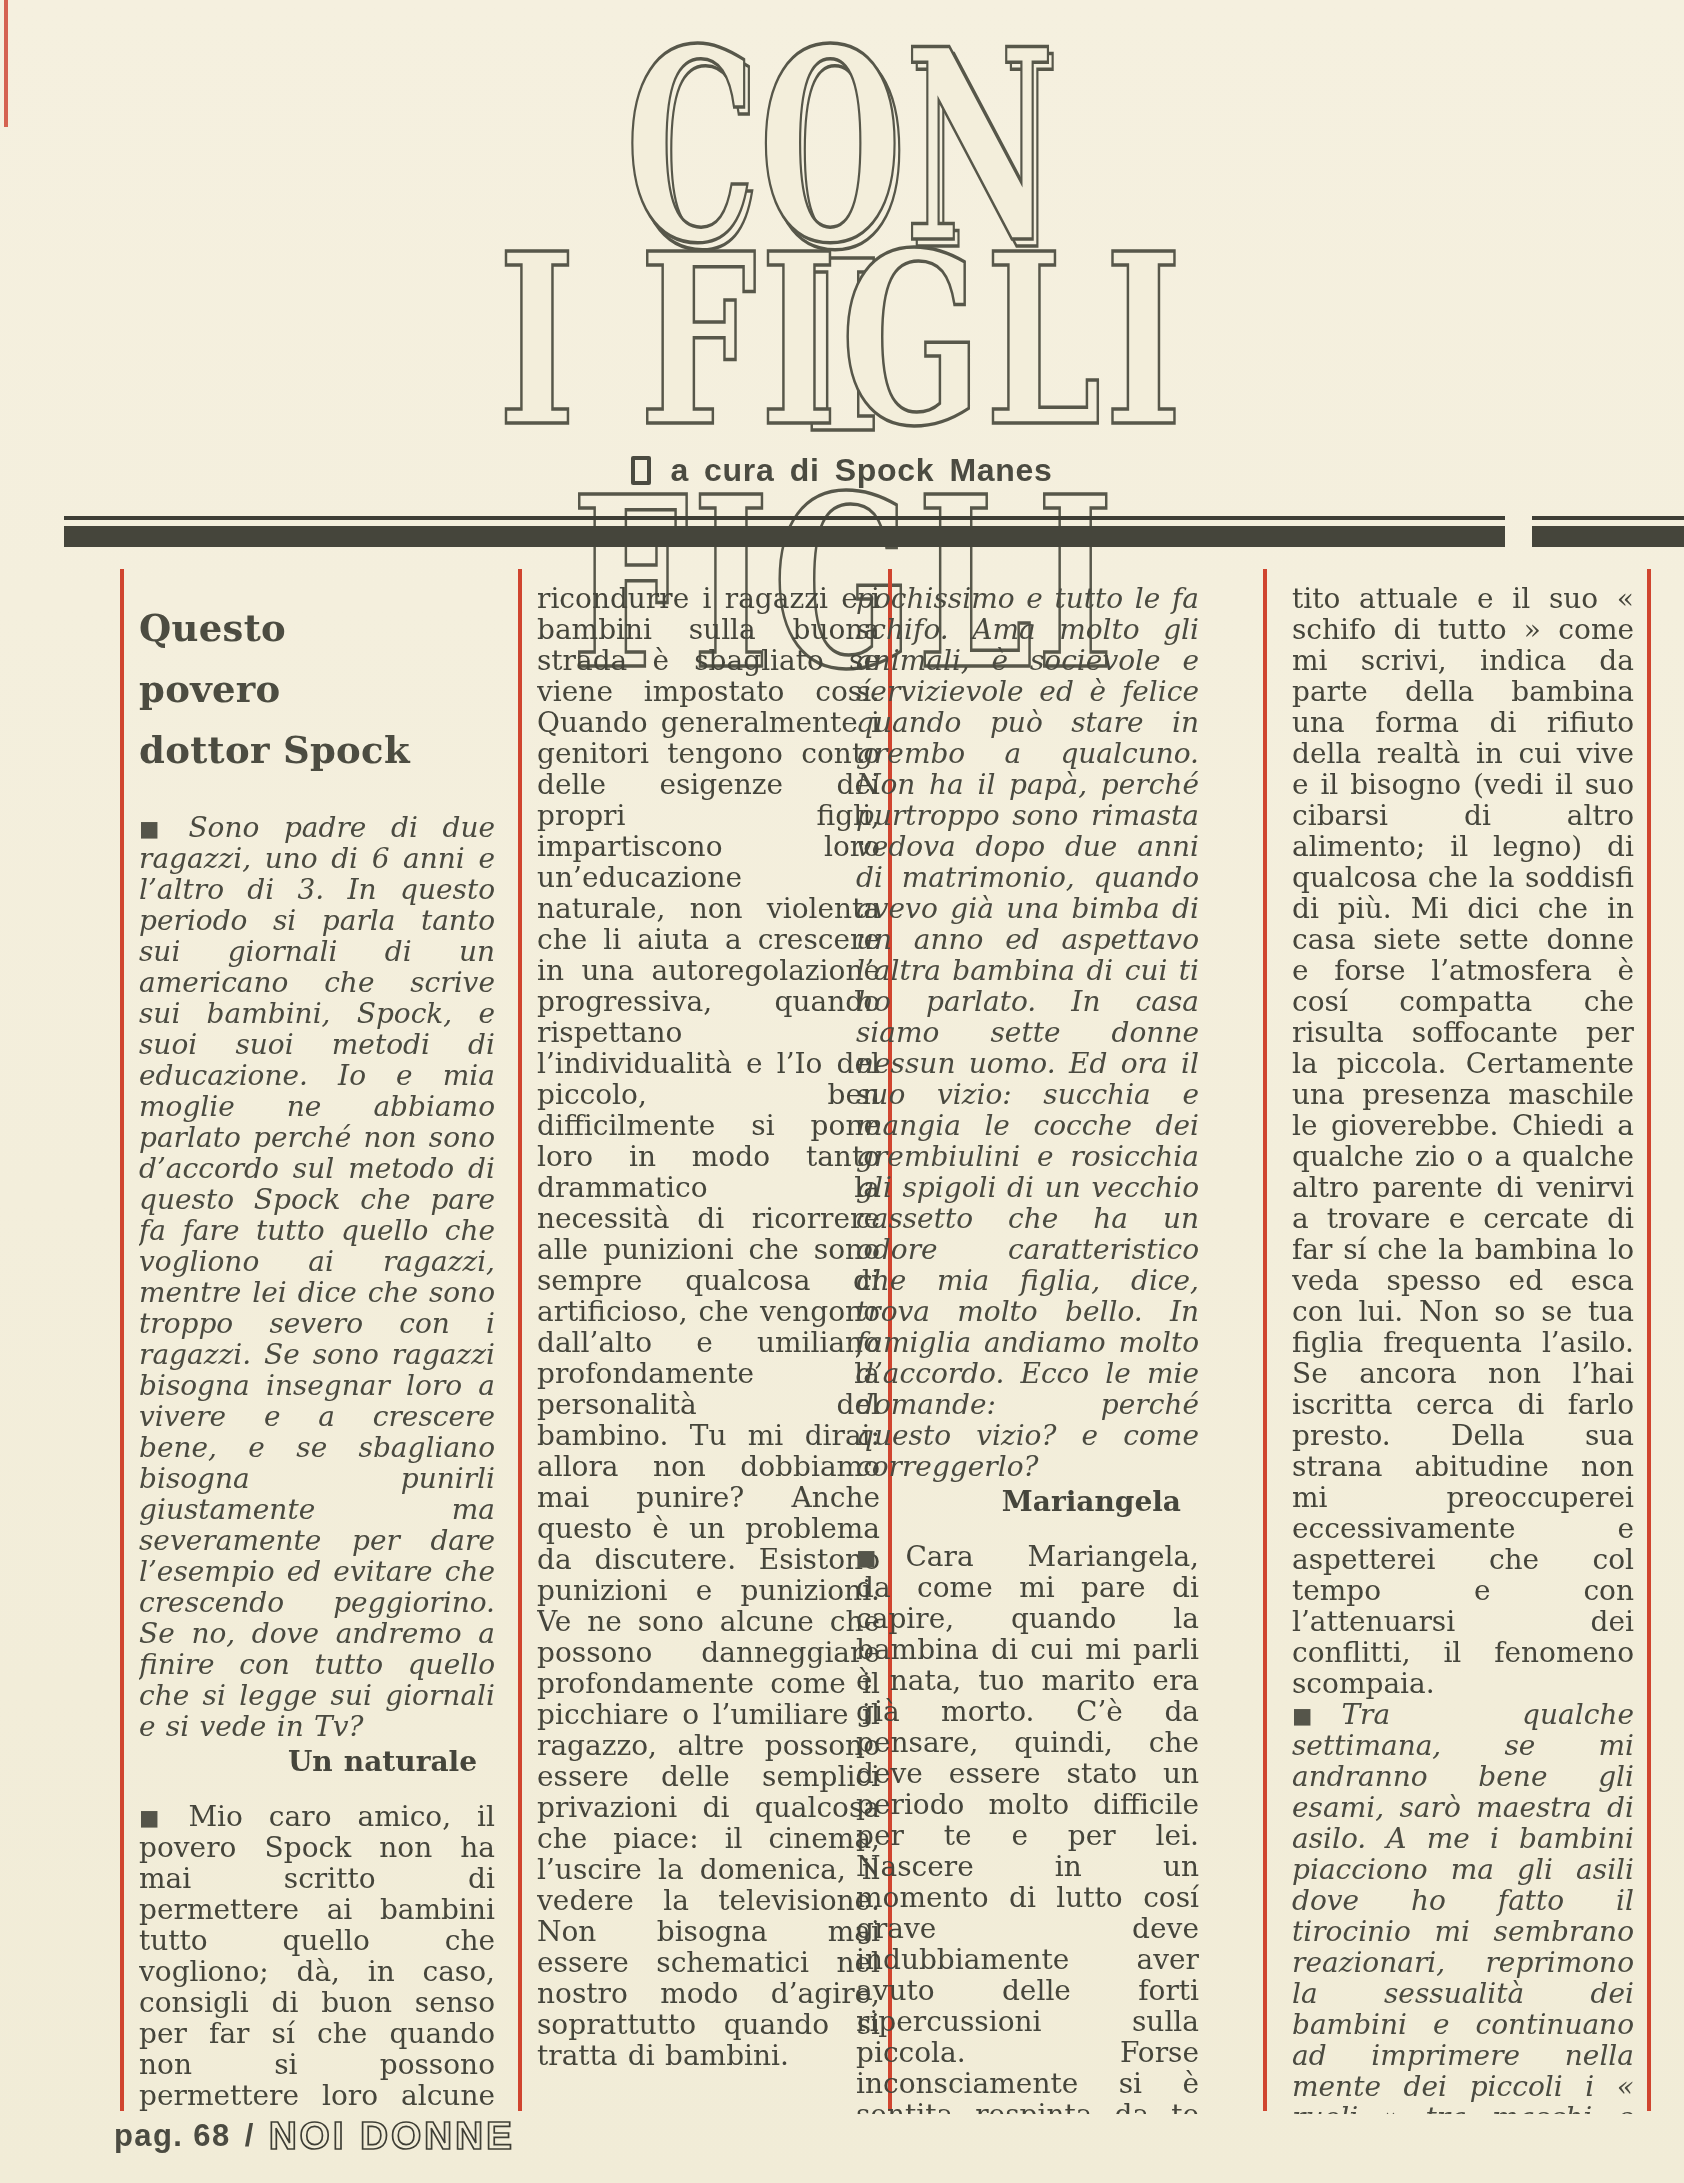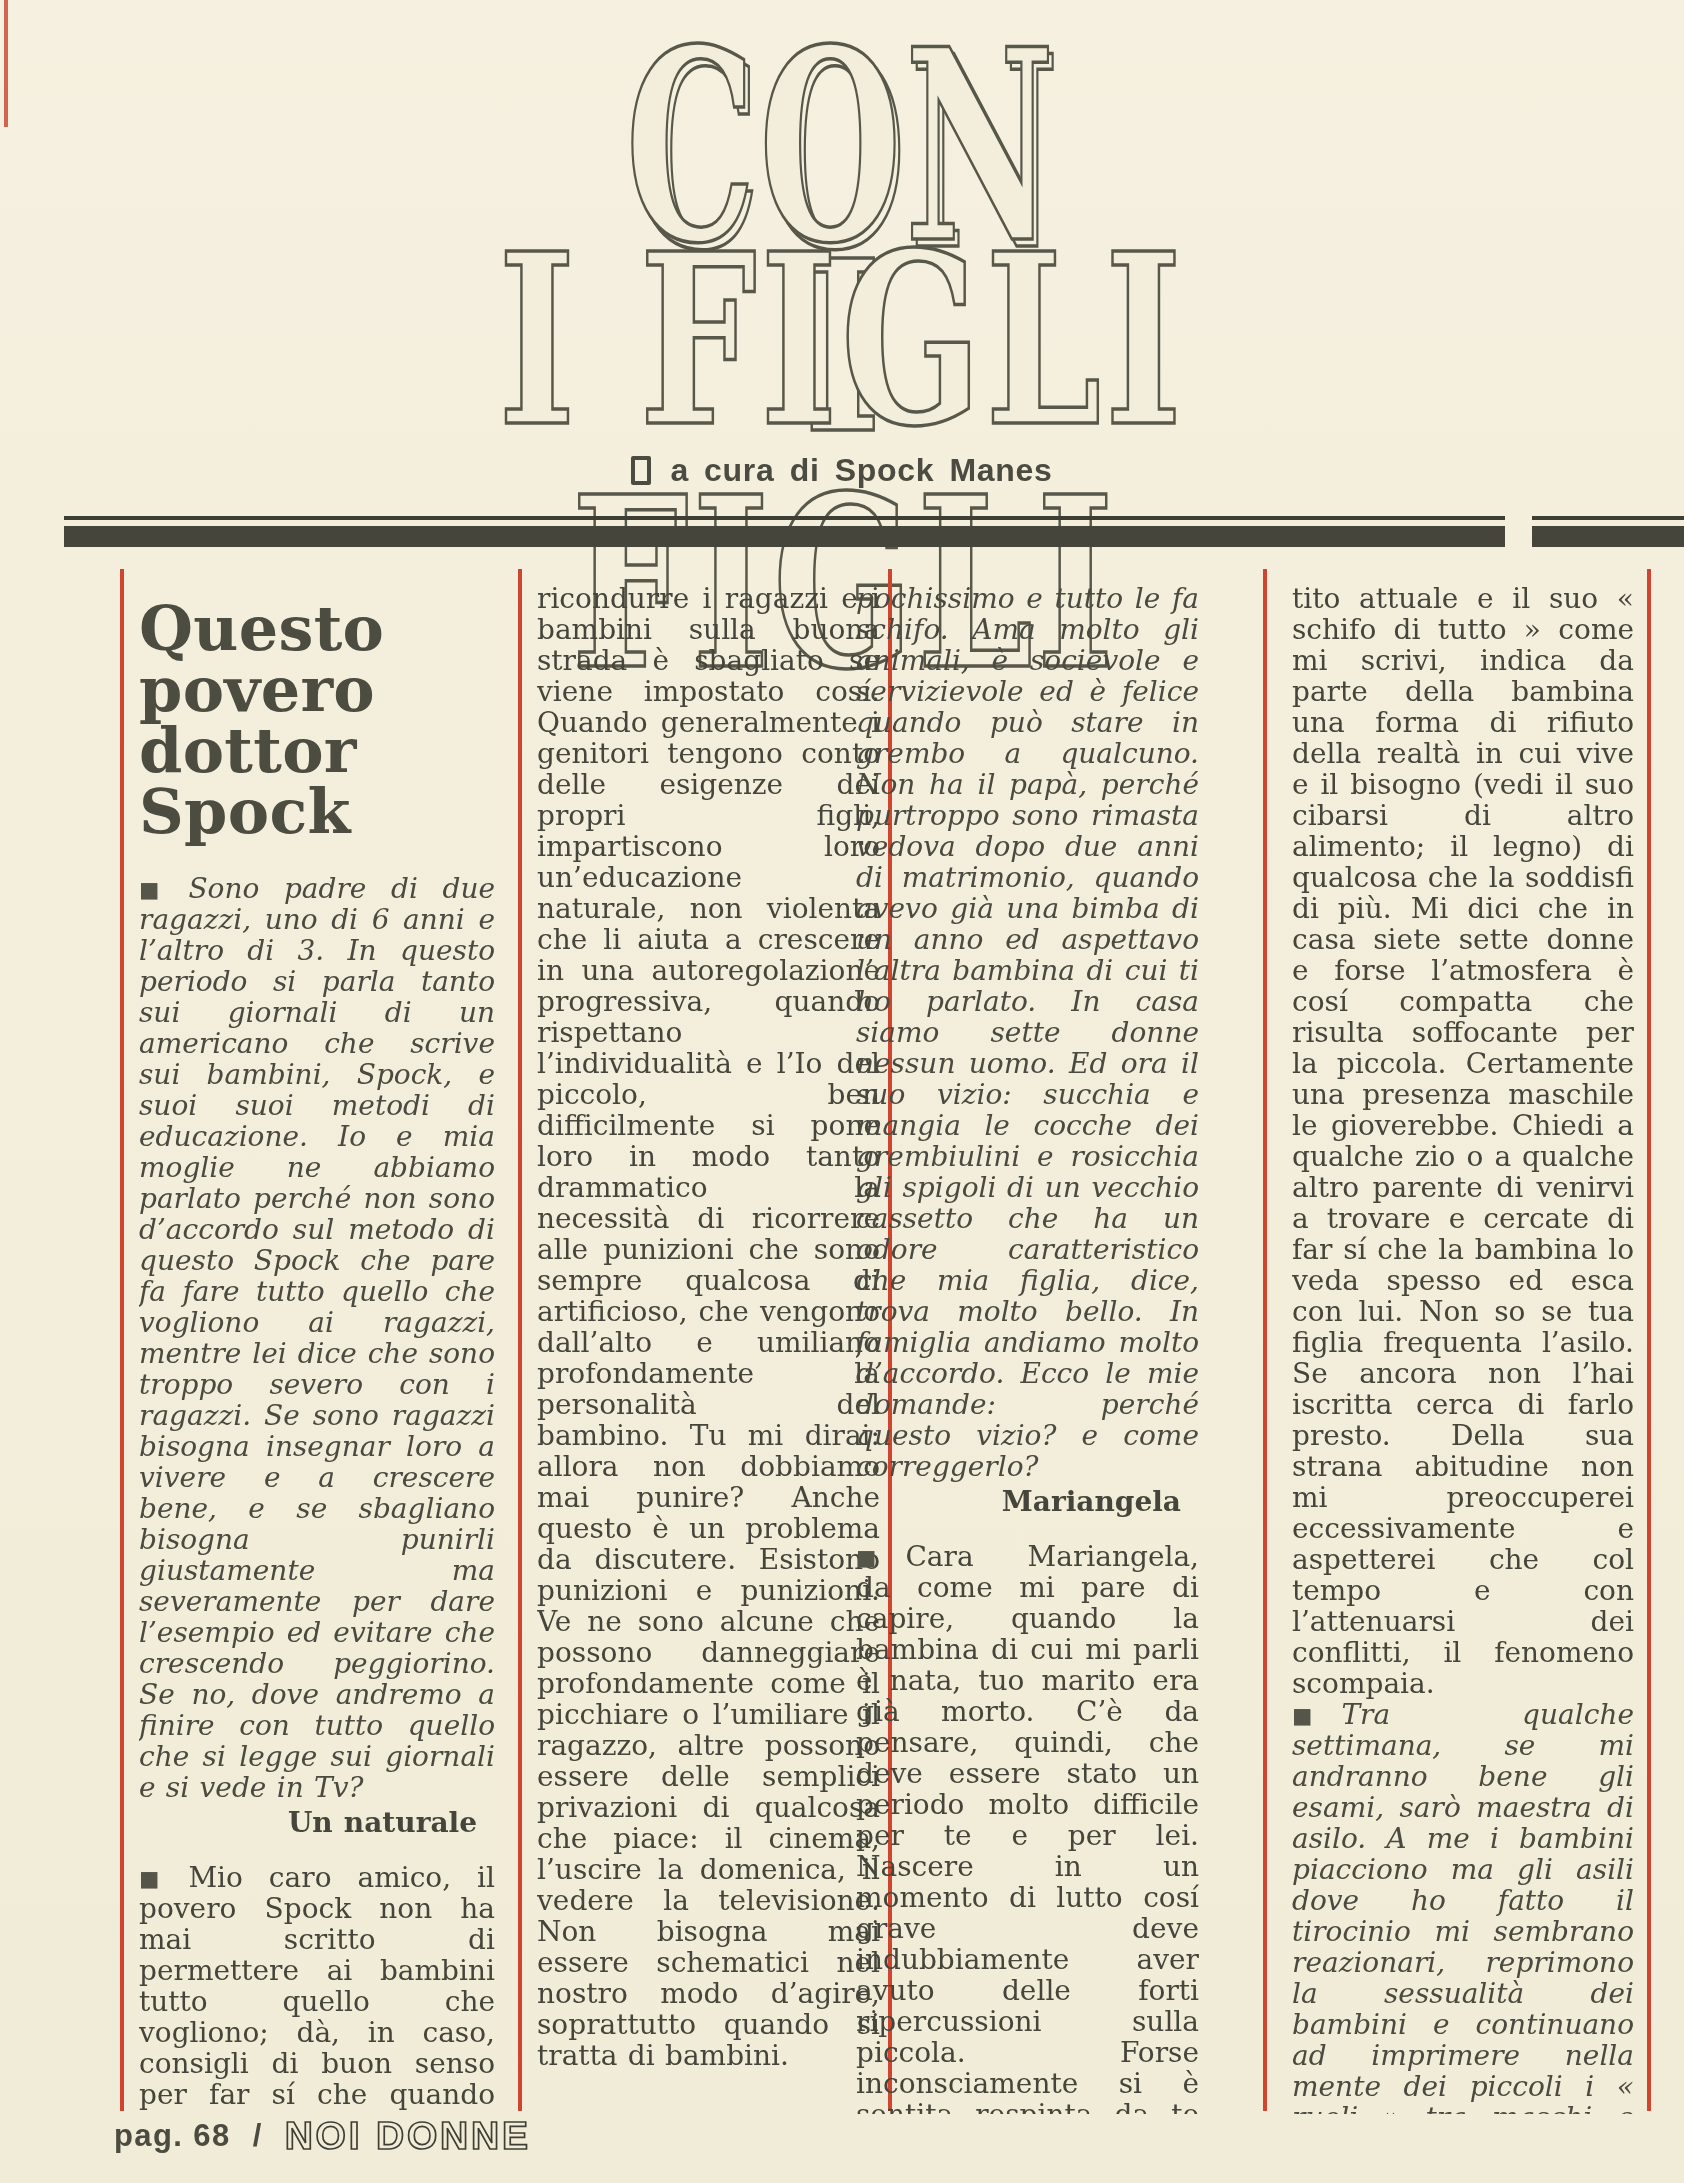--- a/index.html
+++ b/index.html
@@ -44,28 +44,28 @@
 
   
   .col { position:absolute; top:583px; height:1531px; overflow:hidden; }
   .serif { font-family:"DejaVu Serif", serif; font-size:28px; line-height:31px;
     color:#45453b; text-align:justify; word-spacing:1.4px;
     hyphens:auto; -webkit-hyphens:auto; }
   .letter { font-style:italic; color:#4a4a40; }
   .sig { text-align:right; padding-right:18px; margin:4.2px 0 23.6px; font-style:normal;font-weight:bold; }
   .bullet { display:inline-block; font-style:normal; font-size:21.6px; line-height:21.6px;
     color:#55554a; margin-right:29px; transform:translateY(-1.4px); letter-spacing:0; }
-  .headline { font-family:"DejaVu Serif", serif; font-weight:bold; font-size:62px;
+  .headline { font-family:"DejaVu Serif", serif; font-weight:bold; font-size:37px;
     line-height:61px; color:#4c4c41; text-align:left; letter-spacing:0.3px;
     white-space:pre-line; }
   .hl-top { margin:15.3px 0 31px; }
   .hl-mid { margin:49px 0 36px; }
 
   
-  .footer { position:absolute; left:114px; top:2114px; display:flex; align-items:center; gap:22px; }
+  .footer { position:absolute; left:114px; top:2114px; display:flex; align-items:center; gap:14px; }
   .pagenum, .slash { font-family:"Liberation Sans", sans-serif; font-weight:bold;
     font-size:31px; color:#4b4b41; letter-spacing:1.4px; }
   .logo { font-family:"Liberation Sans", sans-serif; font-weight:bold; font-size:39px;
     letter-spacing:2.8px; color:transparent; -webkit-text-stroke:1.7px #3e3e35; }
 </style>
 </head>
 <body>
 
 <div class="red-edge"></div>
 

